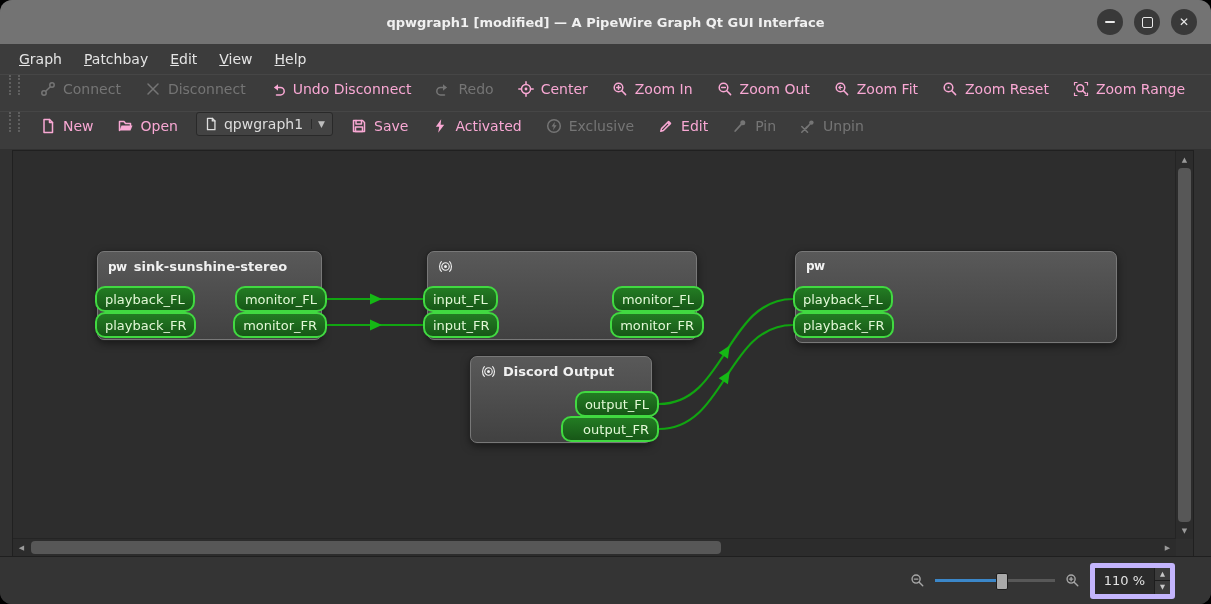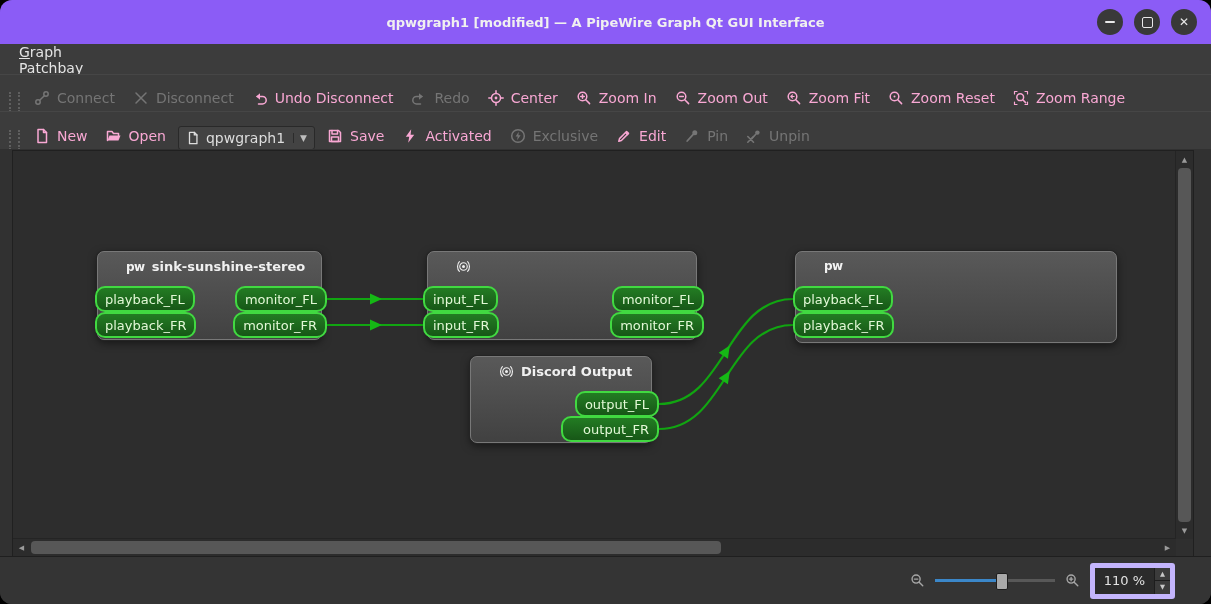--- a/index.html
+++ b/index.html
@@ -1,37 +1,37 @@
 <!DOCTYPE html>
 <html><head>
 <meta charset="utf-8">
 <style>
   html,body{margin:0;padding:0;width:1211px;height:604px;overflow:hidden;background:#000;
     font-family:"DejaVu Sans","Liberation Sans",sans-serif;}
   .window{position:relative;width:1211px;height:604px;border-radius:12px;overflow:hidden;background:#313131;}
 
   
-  .titlebar{position:absolute;top:0;left:0;right:0;height:44px;background:#8b5cf6;
+  .titlebar{position:absolute;top:0;left:0;right:0;height:44px;background:#737373;
     display:flex;align-items:center;justify-content:center;}
   .wtitle{color:#f0f0f0;font-size:13px;font-weight:bold;}
   .winbtns{position:absolute;right:14px;top:9px;display:flex;gap:11px;}
   .winbtn{width:26px;height:26px;border-radius:50%;background:#393939;color:#e9e9e9;
     display:flex;align-items:center;justify-content:center;}
   .g-min{width:10px;height:2px;background:#e9e9e9;border-radius:1px;}
   .g-max{width:9px;height:9px;border:1.5px solid #e9e9e9;border-radius:2px;}
   .g-close{font-size:12px;line-height:1;}
 
   
   .menubar{position:absolute;top:44px;left:0;right:0;height:30px;background:#3c3c3c;
-    display:flex;align-items:stretch;padding-left:8px;border-bottom:1px solid #333;flex-direction:column;}
+    display:flex;align-items:stretch;padding-left:8px;border-bottom:1px solid #333;}
   .menuitem{display:flex;align-items:center;padding:0 11px;color:#e4e4e4;font-size:14px;}
 
   
-  .toolbar{position:absolute;left:0;right:0;background:#3c3c3c;display:flex;align-items:flex-end;
-    gap:0;padding:0 6px;border-top:1px solid #464646;}
+  .toolbar{position:absolute;left:0;right:0;background:#3c3c3c;display:flex;align-items:flex-start;
+    gap:6px;padding:0 6px;border-top:1px solid #464646;}
   .toolbar1{top:74px;height:37px;border-bottom:1px solid #2d2d2d;}
   .toolbar2{top:111px;height:38px;border-bottom:1px solid #252525;}
   .handle{width:7px;height:20px;border-left:2px dotted #5f5f5f;border-right:2px dotted #5f5f5f;margin:0 5px 0 3px;}
   .tbtn{display:flex;align-items:center;gap:7px;padding:6px 9px;color:#f9a8d4;font-size:14px;border-radius:3px;white-space:nowrap;}
   .tbtn.disabled{color:#757575;}
   svg.ic{stroke:currentColor;fill:none;stroke-width:1.5;stroke-linecap:round;stroke-linejoin:round;flex:none;}
   .combo{display:flex;align-items:center;gap:6px;background:#434343;border:1px solid #292929;
     border-radius:3px;padding:3px 7px;color:#dddddd;font-size:14px;margin:0 3px;}
   .combo-arrow{border-left:1px solid #2b2b2b;padding-left:6px;margin-left:2px;color:#bdbdbd;font-size:9px;}
 
@@ -39,21 +39,21 @@
   .main{position:absolute;top:149px;bottom:47px;left:0;right:0;background:#313131;}
   .graphframe{position:absolute;top:1px;bottom:0;left:12px;right:17px;border:1px solid #202020;background:#2d2d2d;}
   .canvas{position:absolute;top:0;left:0;right:17px;bottom:17px;overflow:hidden;background:#2d2d2d;}
   #wires{position:absolute;top:0;left:0;width:100%;height:100%;}
   .wire{stroke:#11a511;stroke-width:2.2;fill:none;}
   .wire-arrow{fill:#15b815;stroke:none;}
 
   .node{position:absolute;background:linear-gradient(180deg,#595959,#414141);border:1px solid #787878;
     border-radius:7px;box-shadow:0 0 0 1px #242424,0 3px 9px rgba(0,0,0,.5);}
   .node-title{display:flex;align-items:center;gap:7px;padding:7px 14px 0 10px;color:#f0f0f0;
-    font-size:13px;font-weight:bold;white-space:nowrap;overflow:hidden;margin-left:18px;}
+    font-size:13px;font-weight:bold;white-space:nowrap;overflow:hidden;}
   .pwmark{font-weight:bold;font-size:12px;color:#f2f2f2;letter-spacing:-0.5px;}
   .port{position:absolute;height:22px;display:flex;align-items:center;padding:0 8px;
     background:linear-gradient(180deg,#237c23,#175717);border:2px solid #41d941;border-radius:10px;
     color:#e2f8d6;font-size:13px;white-space:nowrap;}
 
   
   .vscroll{position:absolute;top:0;bottom:17px;right:0;width:17px;background:#2c2c2c;border-left:1px solid #242424;}
   .hscroll{position:absolute;left:0;right:17px;bottom:0;height:17px;background:#2c2c2c;border-top:1px solid #242424;}
   .sb-arrow{position:absolute;color:#9a9a9a;font-size:7px;display:flex;align-items:center;justify-content:center;}
   .vthumb{position:absolute;left:2px;right:2px;top:17px;bottom:17px;background:#575757;border-radius:4px;}

